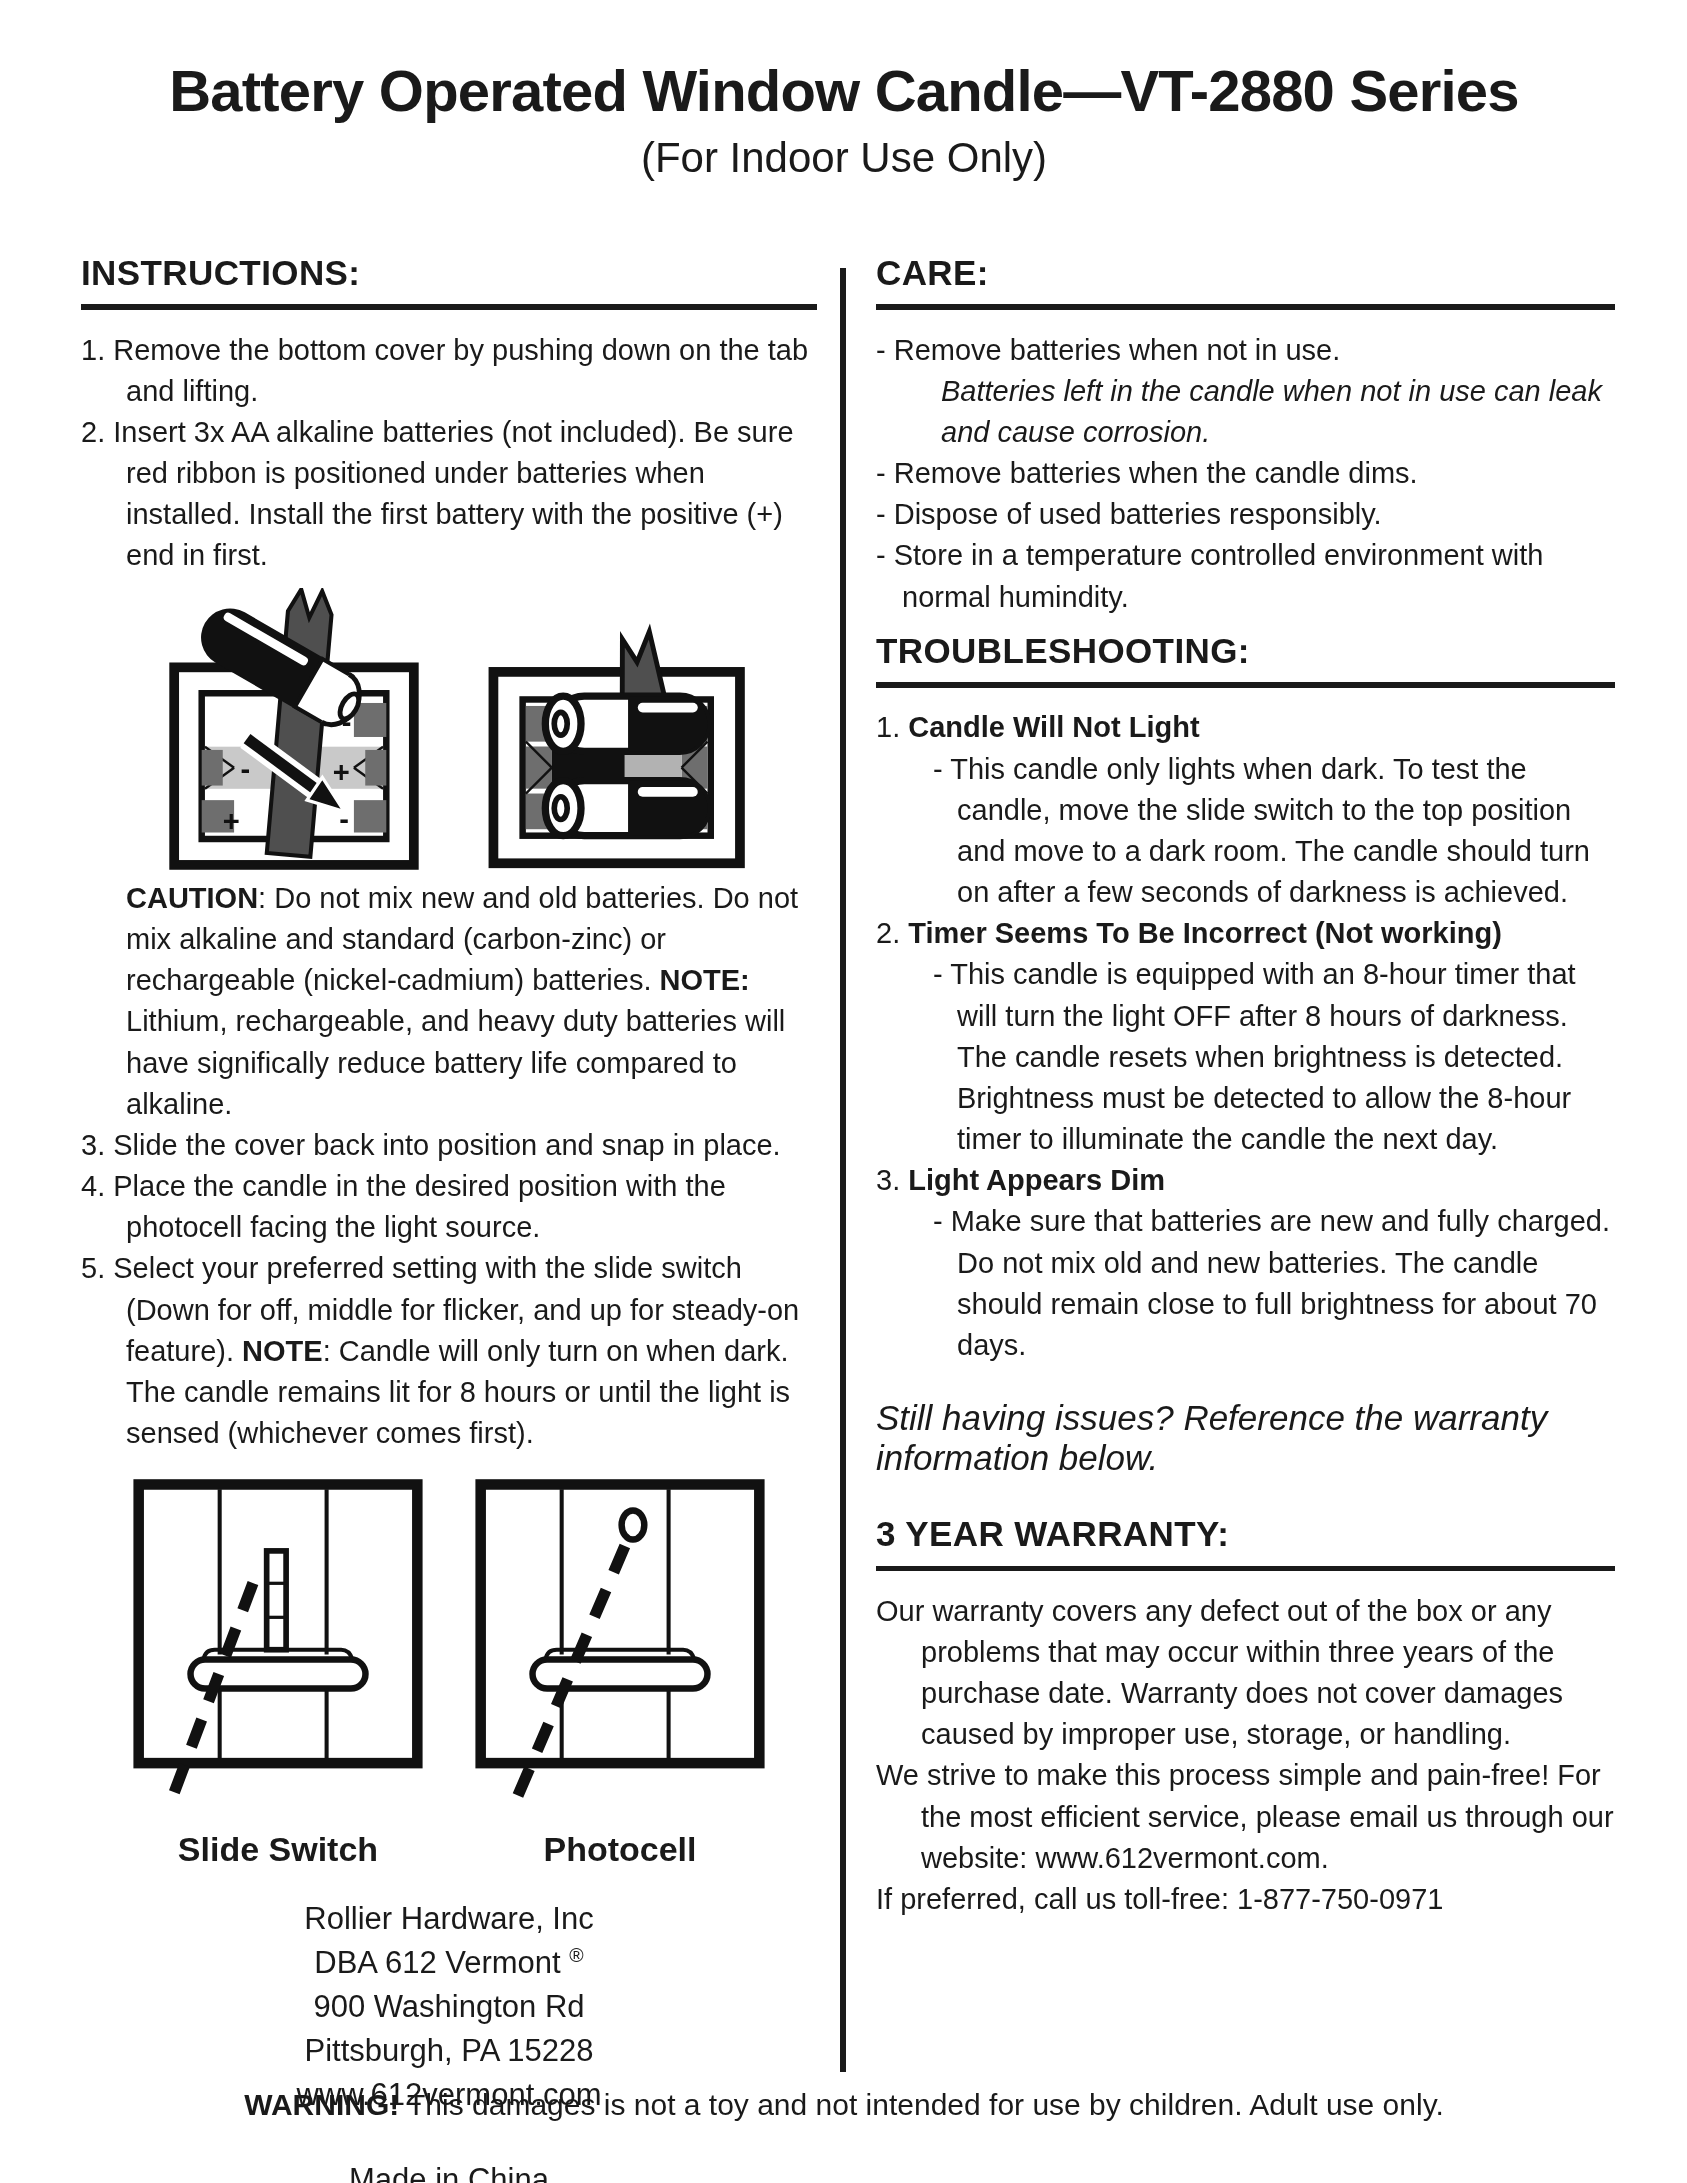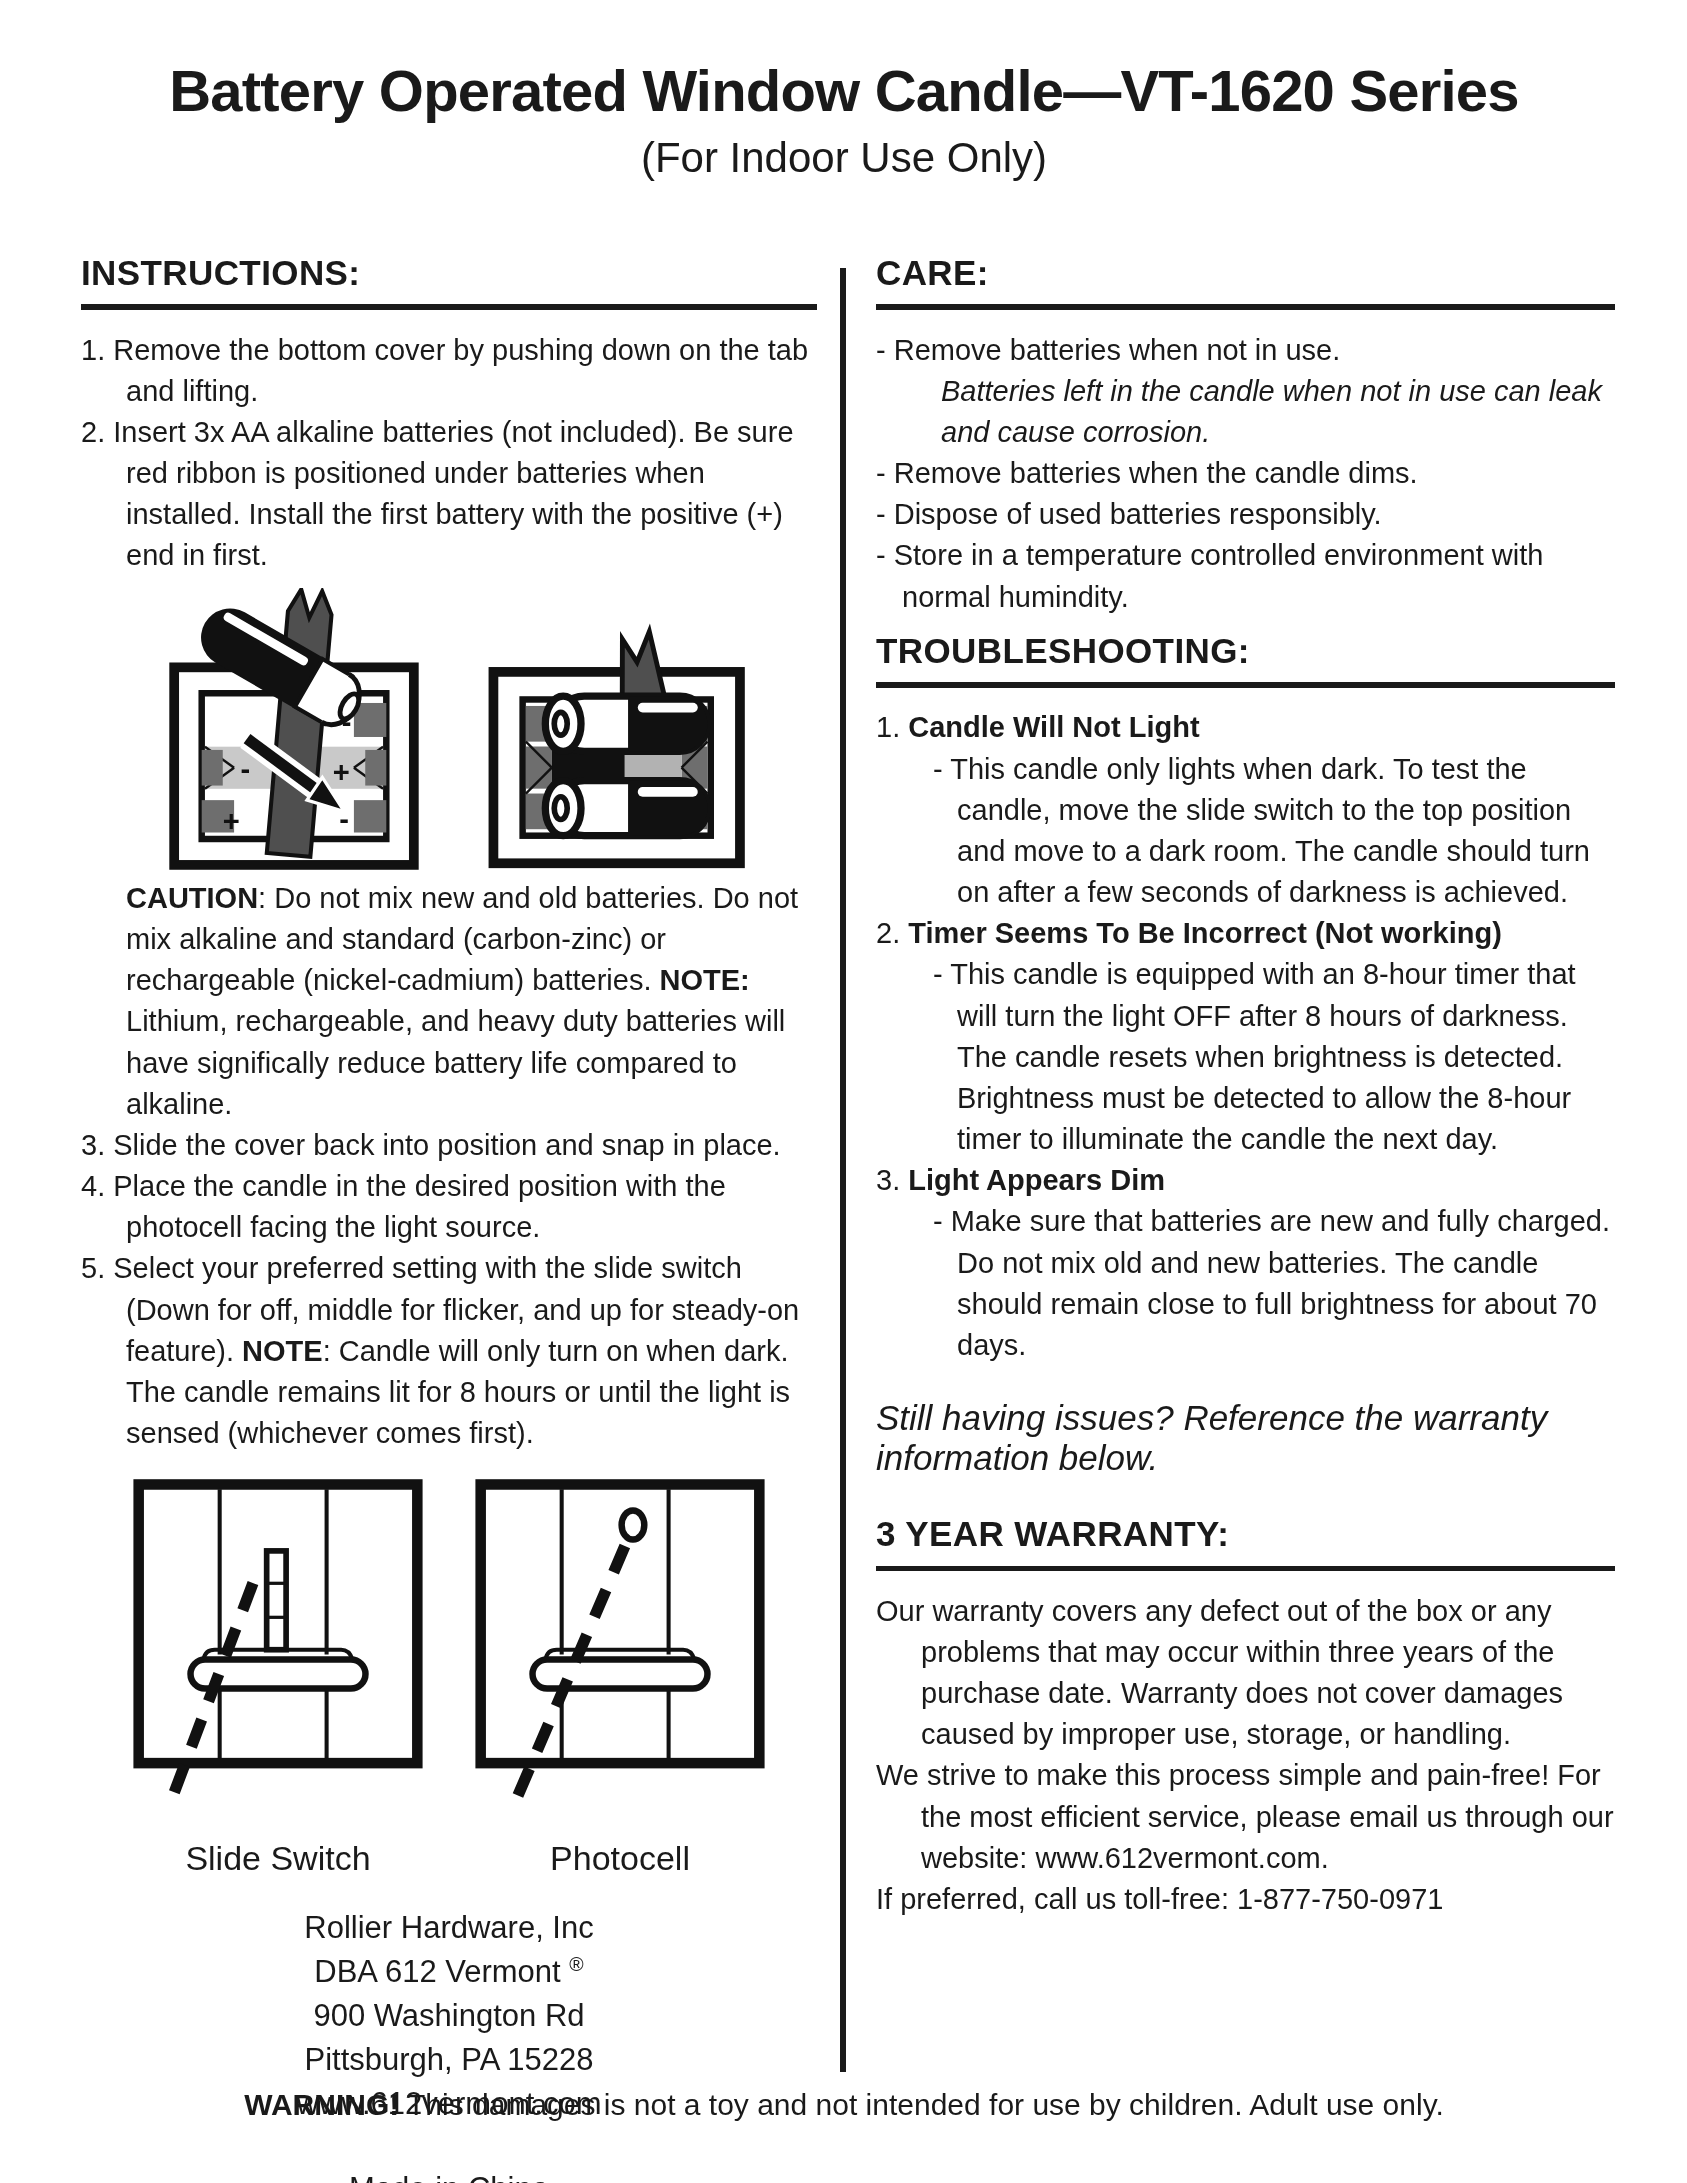--- a/index.html
+++ b/index.html
@@ -27,35 +27,35 @@
   .b{font-weight:bold;}
   .care-item{padding-left:26px;text-indent:-26px;font-size:29px;line-height:1.42;}
   .care-sub{padding-left:65px;font-size:29px;line-height:1.42;font-style:italic;}
   .ts-item{padding-left:45px;text-indent:-45px;font-size:29px;line-height:1.42;}
   .ts-sub{padding-left:81px;text-indent:-24px;font-size:29px;line-height:1.42;}
   .still{font-style:italic;font-size:35px;margin:32px 0 36px 0;}
   .warranty-p{padding-left:45px;text-indent:-45px;font-size:29px;line-height:1.42;}
   
   .diag-row{display:flex;justify-content:center;align-items:flex-end;gap:39px;margin:11.4px 0 4.9px 0;}
   .diag-col{display:flex;flex-direction:column;align-items:center;}
-  .diag-label{font-size:34px;font-weight:normal;margin-top:37px;}
+  .diag-label{font-size:34px;font-weight:bold;margin-top:28px;}
   
   .address{margin-top:27.6px;text-align:center;font-size:31px;line-height:1.42;}
   .madein{margin-top:45px;text-align:center;font-size:31px;}
   sup.reg{font-size:19.5px;vertical-align:super;}
   
   .footer{position:absolute;top:2088px;left:0;width:100%;text-align:center;font-size:30px;}
 </style>
 </head>
 <body>
 
 <div class="page">
 
   <div class="header">
-    <div class="title">Battery Operated Window Candle—VT-1620 Series</div>
+    <div class="title">Battery Operated Window Candle—VT-2880 Series</div>
     <div class="subtitle">(For Indoor Use Only)</div>
   </div>
 
   <div class="divider"></div>
 
   <div class="col-left">
     <div class="sec-head">INSTRUCTIONS:</div>
     <div class="sec-rule"></div>
 
     <div class="ins-item"><span>1.</span> <span>Remove the bottom cover by pushing down on the tab and lifting.</span></div>

